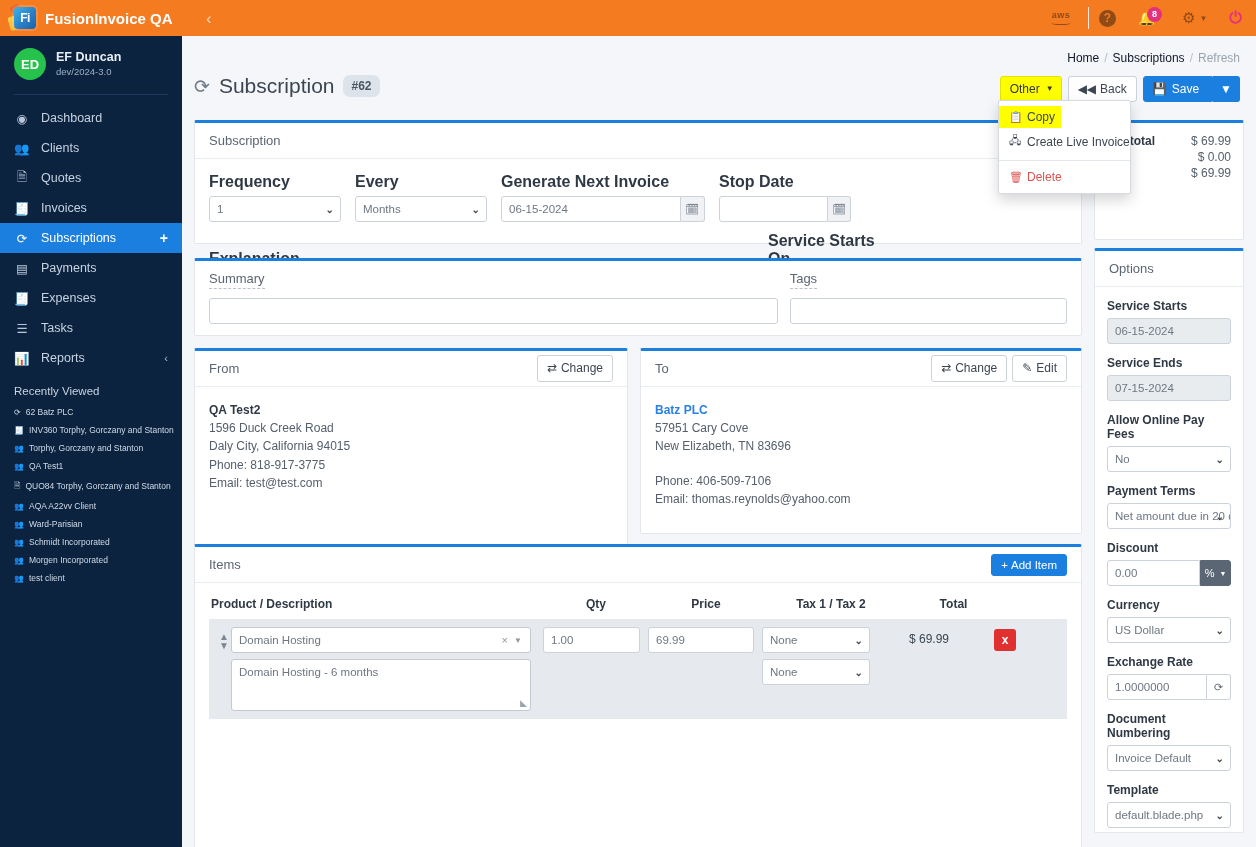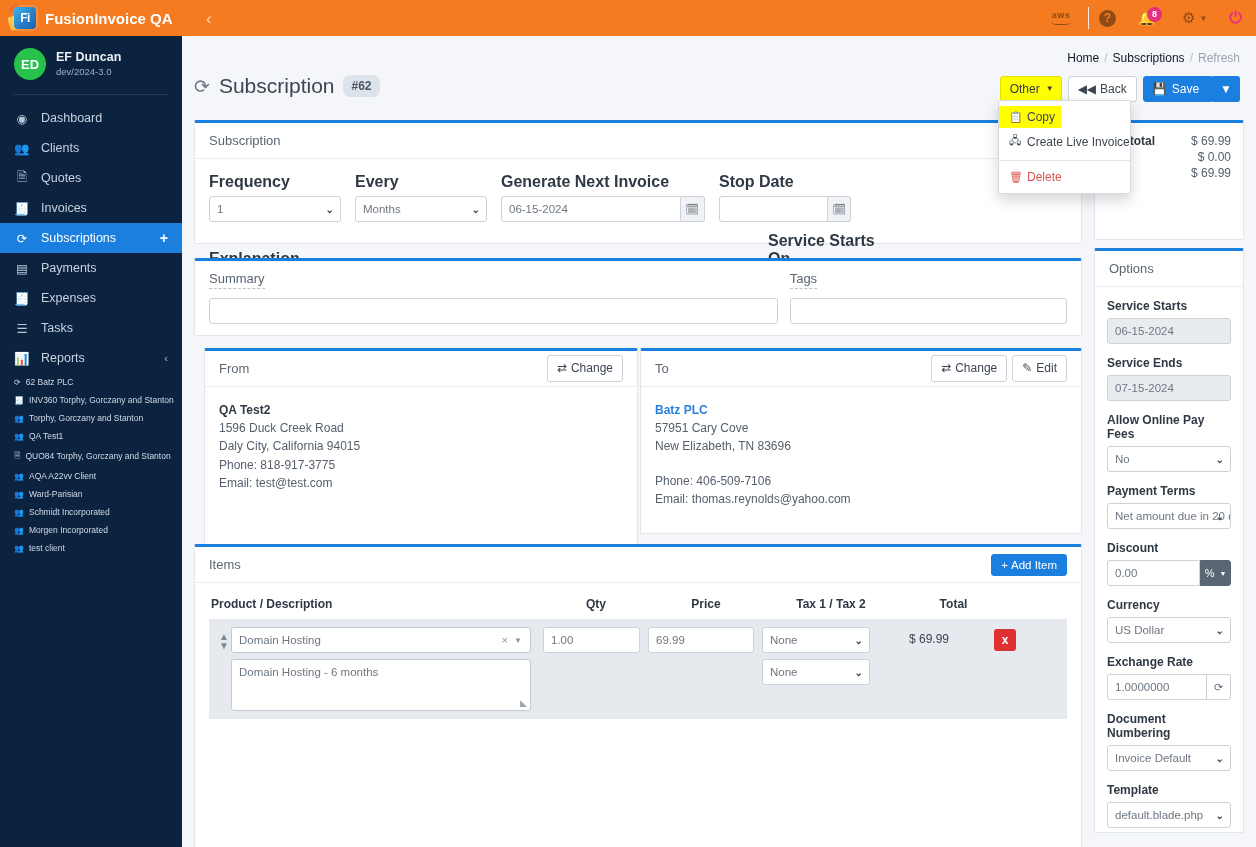--- a/index.html
+++ b/index.html
@@ -204,21 +204,21 @@
   .row2 { display: flex; padding: 10px 14px 0; align-items: flex-end; gap: 12px; }
 
   
   #pnl-summary { left: 12px; top: 222px; width: 888px; height: 78px; }
   .dashed-label {
     font-size: 13px; color: #5b6673; border-bottom: 1px dashed #b9c1ca;
     display: inline-block; padding-bottom: 2px; margin-bottom: 9px;
   }
 
   
-  #pnl-from { left: 12px; top: 312px; width: 434px; height: 212px; margin-left: 10px; }
+  #pnl-from { left: 12px; top: 312px; width: 434px; height: 212px; }
   #pnl-to { left: 458px; top: 312px; width: 442px; height: 186px; }
   .addr { padding: 14px; font-size: 12px; color: #56606c; line-height: 1.52; }
   .addr .aname { font-weight: bold; color: #2f3945; }
   .addr .aname.link { color: #2a7fe0; }
 
   
   #pnl-items { left: 12px; top: 508px; width: 888px; height: 314px; }
   .btn-add {
     background: #1b7fe0; border: 1px solid #1b7fe0; color: #fff; font-size: 11.5px;
     padding: 4px 9px; border-radius: 3px; cursor: pointer; display: flex; align-items: center; gap: 3px;
@@ -376,20 +376,21 @@
       <div class="nav-item">
         <span class="ni">☰</span>
         <span>Tasks</span>
       </div>
       <div class="nav-item">
         <span class="ni">📊</span>
         <span>Reports</span>
         <span class="rcaret">‹</span>
       </div>
     </div>
+  <div class="rv-title">Recently Viewed</div>
   <div id="rv-list">
       <div class="rv-item">
         <span class="ri">⟳</span>
         <span>62 Batz PLC</span>
       </div>
       <div class="rv-item">
         <span class="ri">🧾</span>
         <span>INV360 Torphy, Gorczany and Stanton</span>
       </div>
       <div class="rv-item">

